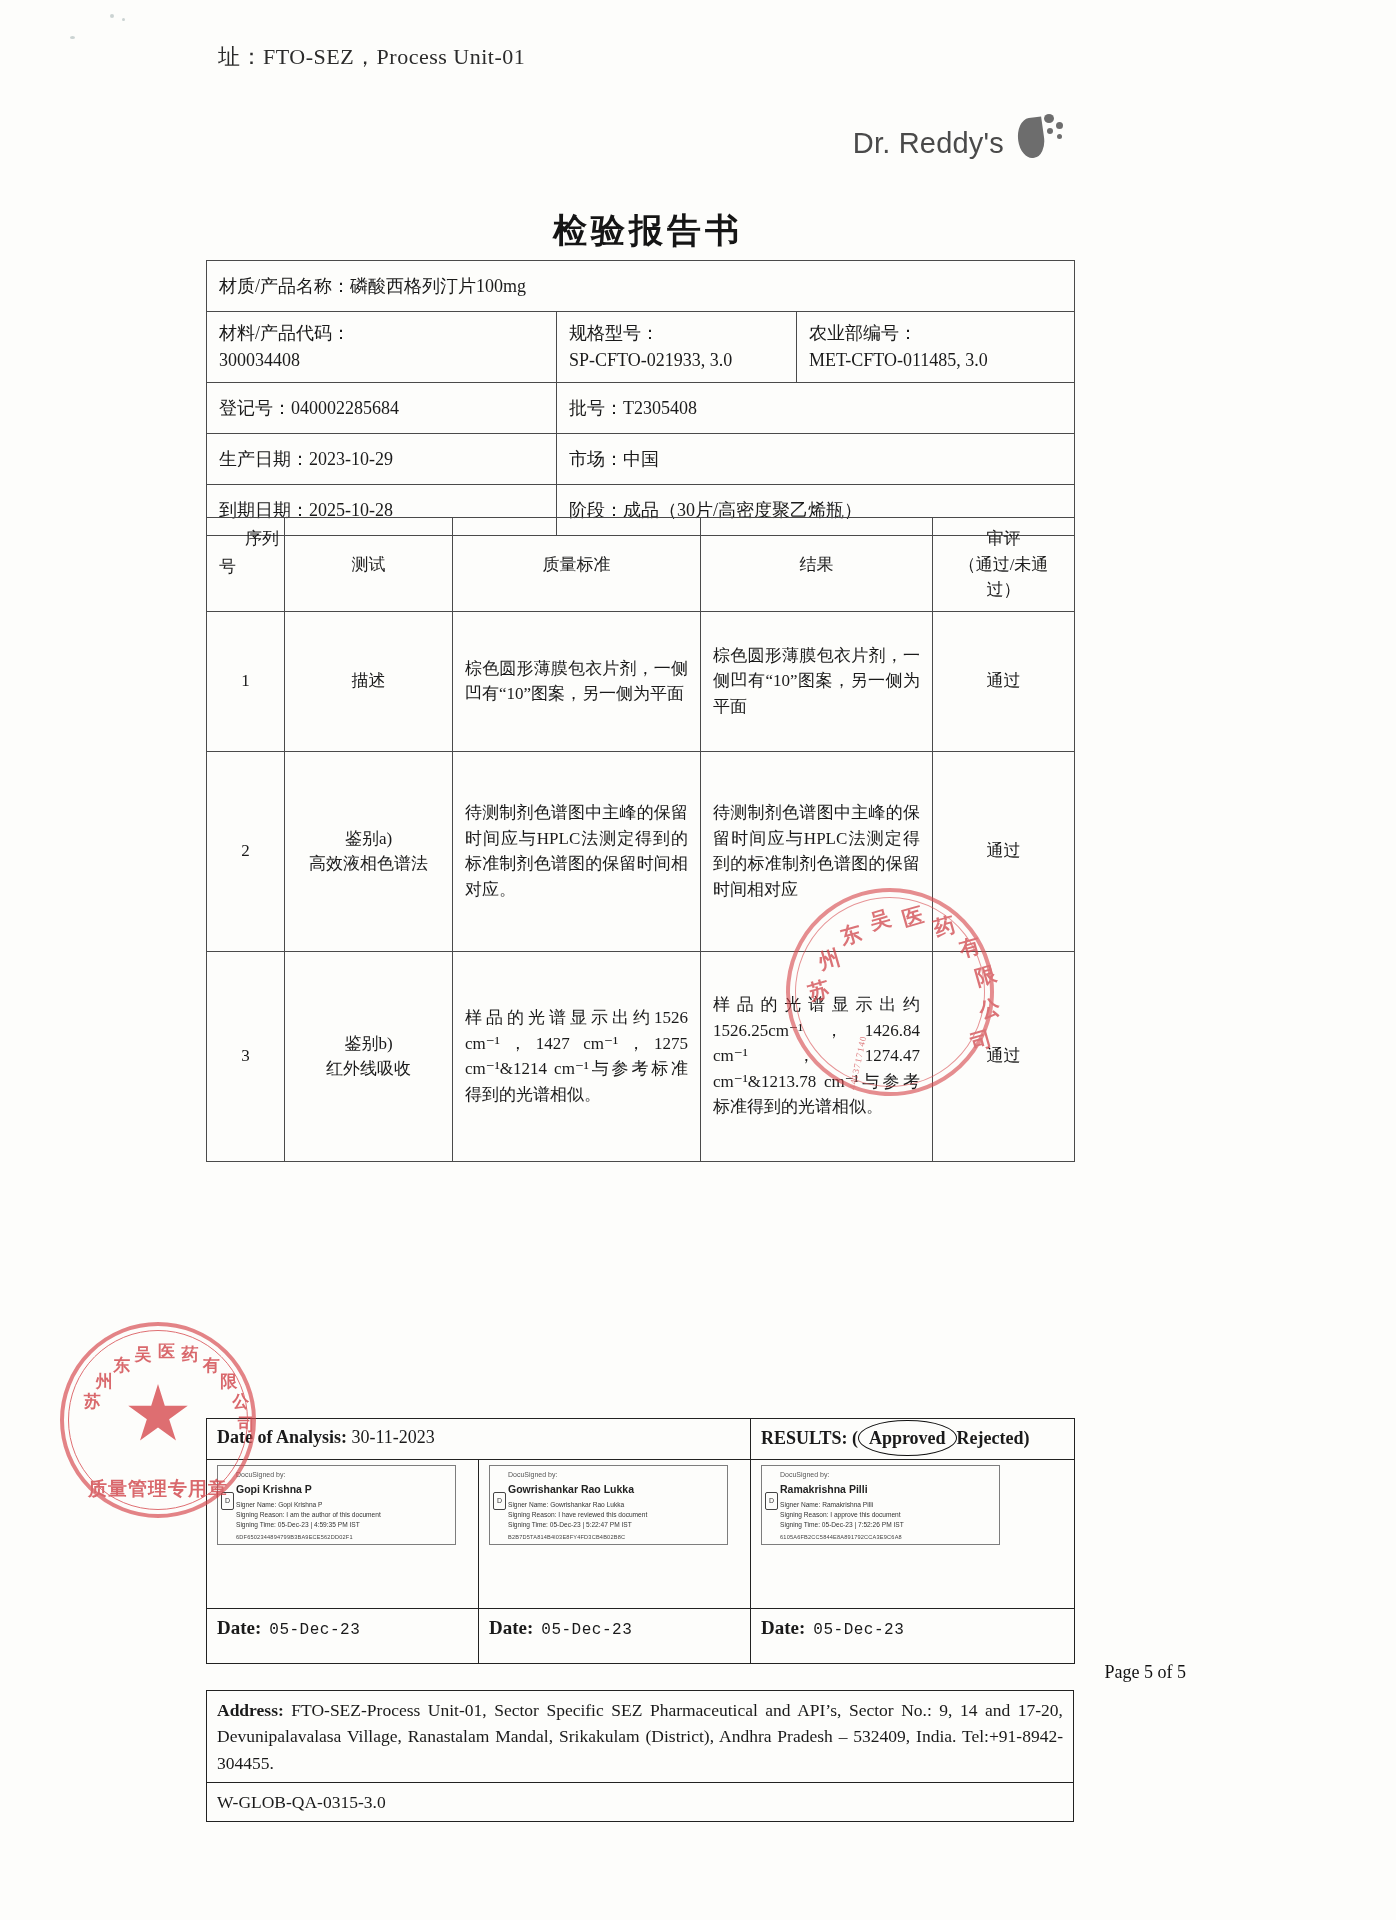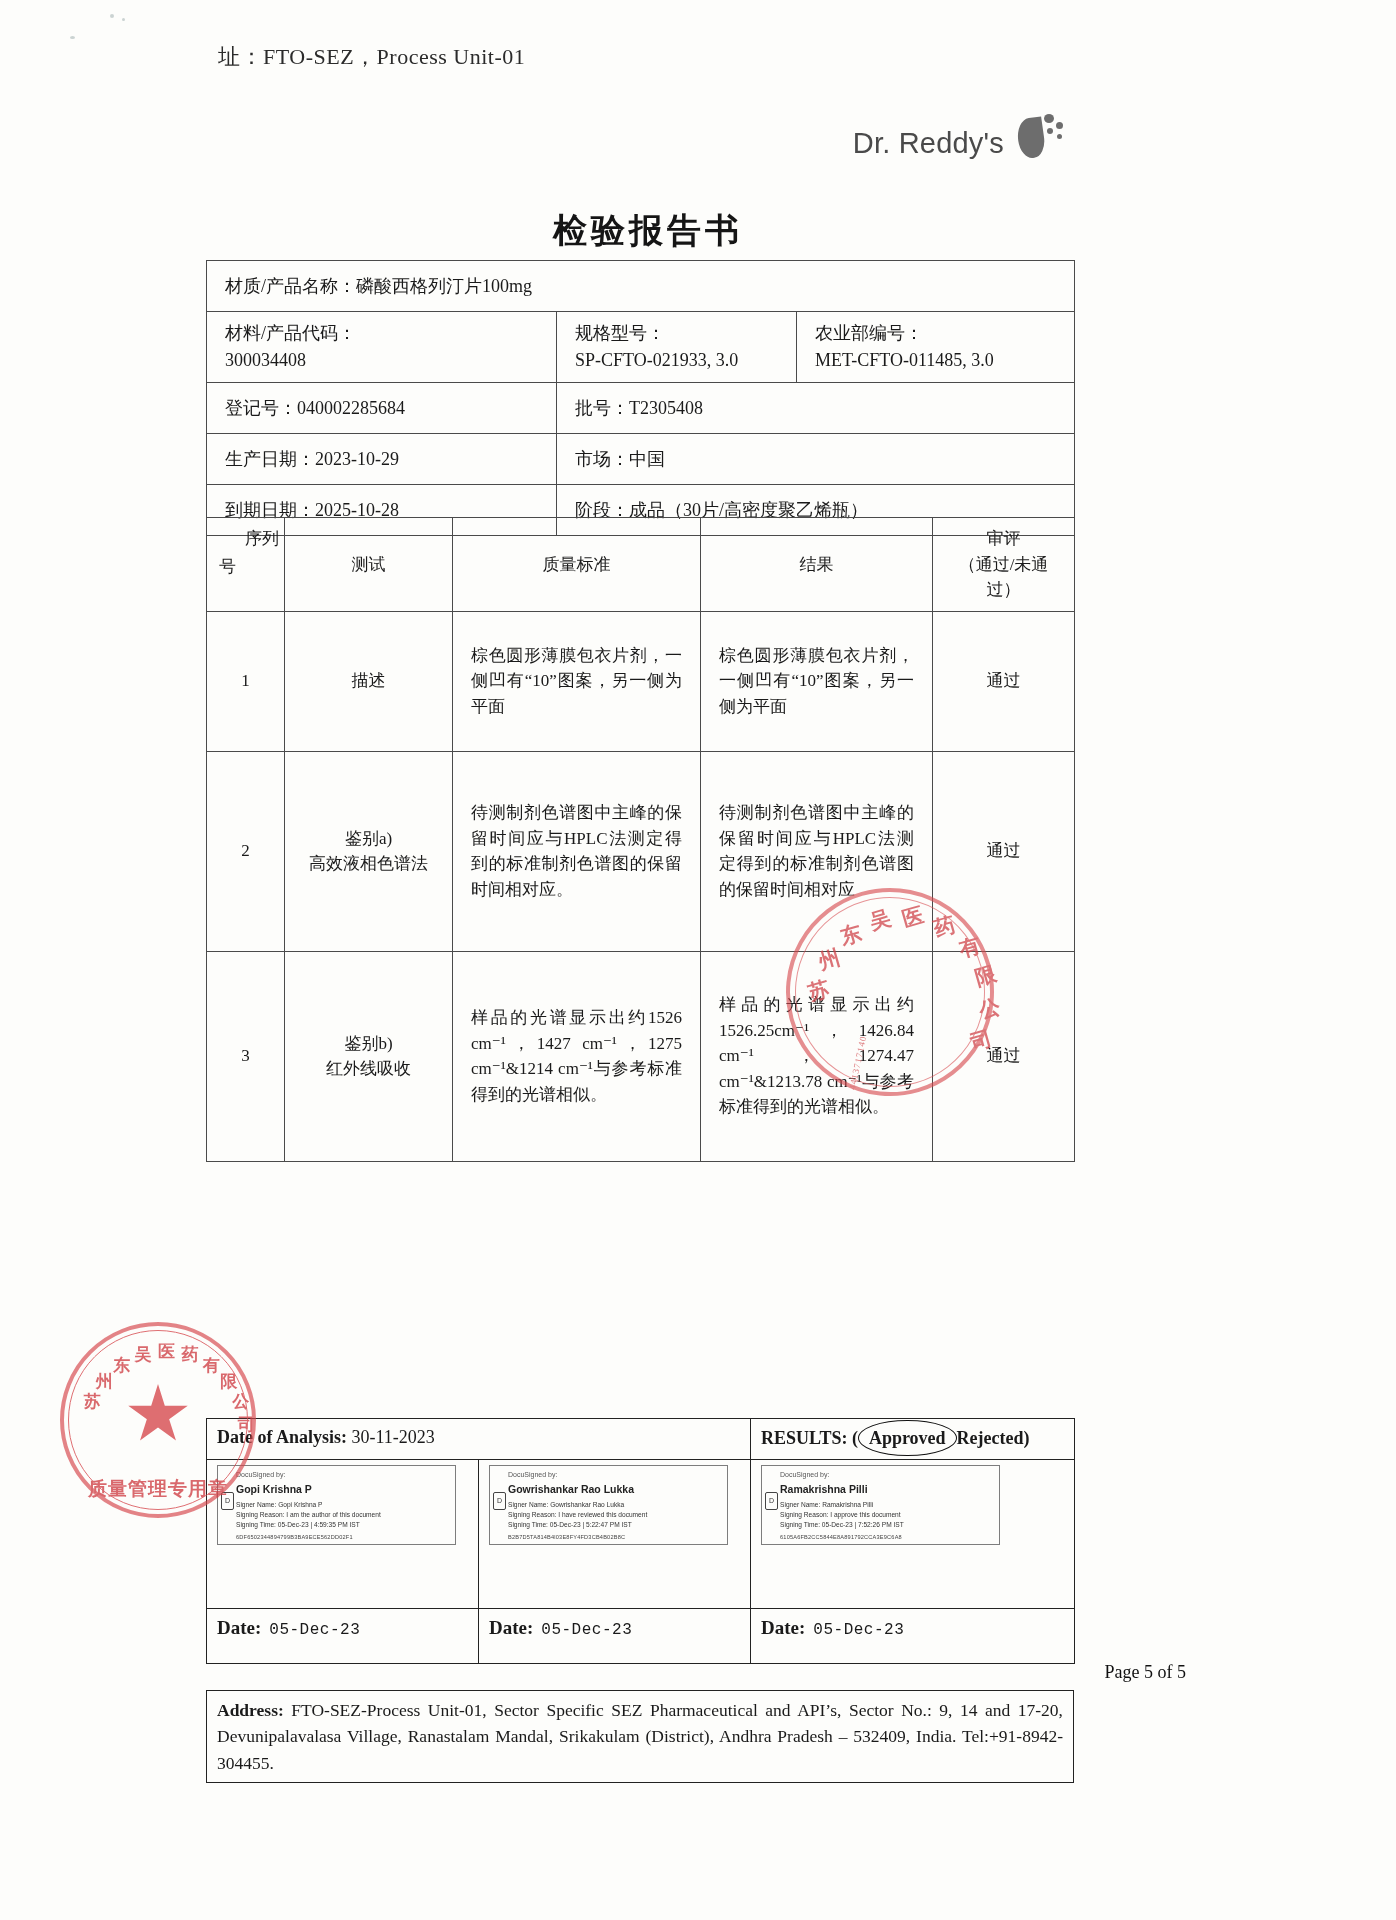--- a/index.html
+++ b/index.html
@@ -53,21 +53,21 @@
   
   table{border-collapse:collapse;}
   .tbl{
     position:absolute;
     border:1.5px solid #4a4a4a;
     table-layout:fixed;
     background:transparent;
   }
   .tbl td{
     border:1.2px solid #4a4a4a;
-    padding:8px 18px;
+    padding:8px 12px;
     font-size:18px;
     vertical-align:middle;
     line-height:1.5;
   }
 
   
   #info-table{left:206px;top:260px;width:868px;}
   #info-table td{height:34px;}
   .two-line{line-height:1.85;}
 
@@ -393,20 +393,23 @@
 
   <div class="page-num">Page 5 of 5</div>
 
   <table class="tbl" id="address-table">
     <tbody>
       <tr>
         <td>
           <span class="bold">Address:</span>
           <span>FTO-SEZ-Process Unit-01, Sector Specific SEZ Pharmaceutical and API’s, Sector No.: 9, 14 and 17-20, Devunipalavalasa Village, Ranastalam Mandal, Srikakulam (District), Andhra Pradesh – 532409, India. Tel:+91-8942-304455.</span>
         </td>
+      </tr>
+      <tr>
+        <td class="form-code">W-GLOB-QA-0315-3.0</td>
       </tr>
     </tbody>
   </table>
 
   <div class="stamp" id="stamp-bottom">
     <div class="stamp-ring"></div>
     <div class="inner-ring"></div>
     <div class="arc-text">
       <span style="transform:rotate(-68deg) translate(0,-80px) rotate(68deg)">苏</span>
       <span style="transform:rotate(-51deg) translate(0,-80px) rotate(51deg)">州</span>

